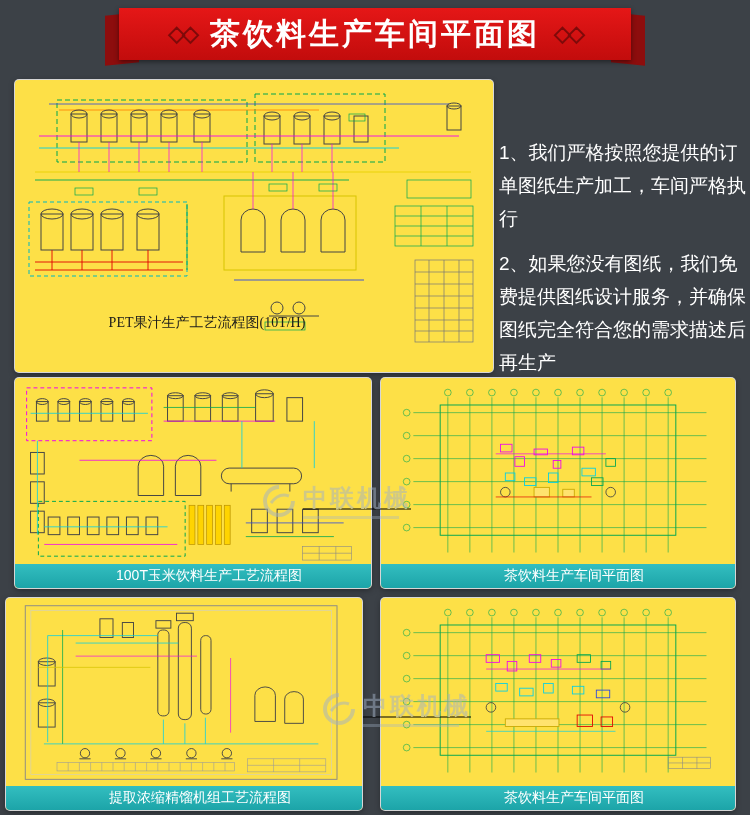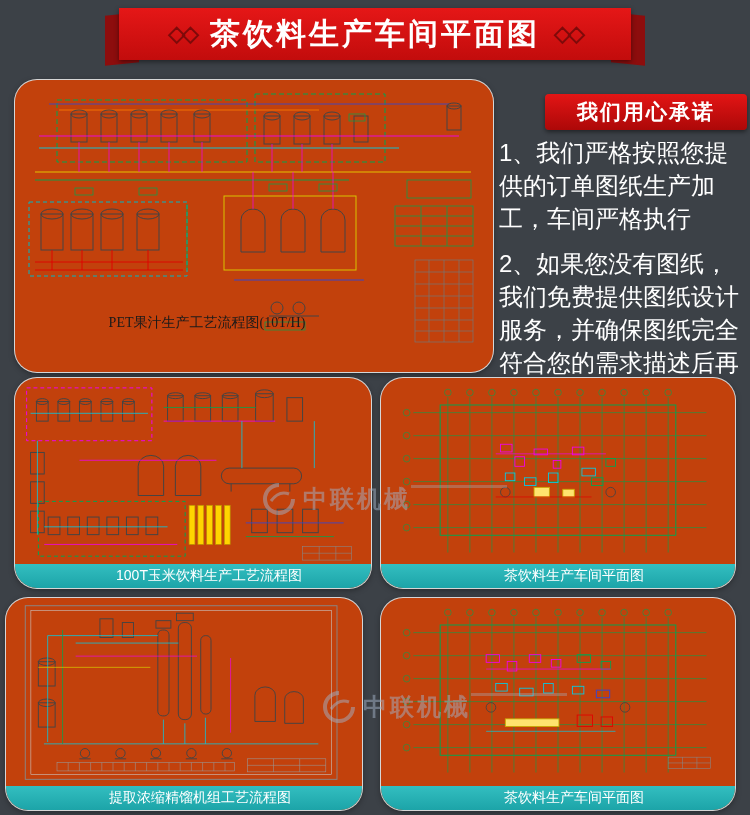--- a/index.html
+++ b/index.html
@@ -13,21 +13,21 @@
   .banner-end.left  { left:2px;  transform:skewY(-6deg); }
   .banner-end.right { right:2px; transform:skewY(6deg); }
   .banner-body { position:absolute; left:16px; right:16px; top:0; bottom:0;
                  background:linear-gradient(180deg,#e51717,#c20c0c);
                  box-shadow:0 2px 5px rgba(0,0,0,.45); }
   .banner-text { position:absolute; inset:0; display:flex; align-items:center; justify-content:center;
                  gap:14px; color:#fff; font-size:30px; font-weight:bold; letter-spacing:3px; }
   .ornament { color:#7e0a0a; font-size:22px; font-weight:bold; letter-spacing:-3px; }
 
   
-  .card { position:absolute; background:#c2410c; border-radius:22px;
+  .card { position:absolute; background:#fde047; border-radius:4px;
           box-shadow:0 0 0 1px #d6d6d6, 0 2px 6px rgba(0,0,0,.4); overflow:hidden; }
   .card svg { position:absolute; left:4px; top:4px; }
   #card-main    { left:15px;  top:80px;  width:478px; height:292px; }
   #card-corn    { left:15px;  top:378px; width:356px; height:210px; }
   #card-tea1    { left:381px; top:378px; width:354px; height:210px; }
   #card-extract { left:6px;  top:598px; width:356px; height:212px; }
   #card-tea2    { left:381px; top:598px; width:354px; height:212px; }
   #card-main svg { width:470px; height:268px; }
   .thumb svg { width:346px; height:182px; }
   .main-caption { position:absolute; left:12px; bottom:40px; width:360px; text-align:center;
@@ -36,27 +36,27 @@
                  background:linear-gradient(180deg,#33bec0,#1ca4a8);
                  color:#fff; font-size:14px; display:flex; align-items:center; justify-content:center;padding-left:32px; }
 
   
   .promise-badge { position:absolute; left:545px; top:94px; width:202px; height:36px;
                    background:linear-gradient(180deg,#e31515,#ac0808); border-radius:4px;
                    color:#fff; font-size:21px; font-weight:bold; letter-spacing:2px;
                    display:flex; align-items:center; justify-content:center;
                    box-shadow:0 2px 4px rgba(0,0,0,.45); }
   .promise-text { position:absolute; left:499px; top:136px; width:250px;
-                  color:#fff; font-size:24px; line-height:33px; }
+                  color:#fff; font-size:19px; line-height:33px; }
   .promise-text p + p { margin-top:12px; }
 
   
   .watermark { position:absolute; display:flex; align-items:center; gap:7px;
                opacity:.5; pointer-events:none; z-index:6; }
-  .wm-col { display:flex; align-items:flex-start; }
+  .wm-col { display:flex; flex-direction:column; align-items:flex-start;text-decoration:underline; }
   .wm-text { color:#a3b2c6; font-size:24px; font-weight:bold; letter-spacing:3px; }
   .wm-sub { width:96px; height:3px; background:#a3b2c6; opacity:.7; margin-top:2px; }
 </style>
 </head>
 <body>
 
 <div class="stage">
 
   <div class="banner">
     <div class="banner-end left"></div>
@@ -139,21 +139,20 @@
           <rect x="330" y="30" width="16" height="7"></rect>
       </g>
       <g stroke="#777" stroke-width=".7">
         <rect x="396" y="176" width="58" height="82"></rect>
         <path d="M396,188 H454 M396,200 H454 M396,212 H454 M396,224 H454 M396,236 H454 M396,247 H454 M410,176 V258 M425,176 V258 M440,176 V258"></path>
       </g>
     </svg>
     <div class="main-caption">PET果汁生产工艺流程图(10T/H)</div>
   </div>
 
-  <div class="promise-badge">我们用心承诺</div>
   <div class="promise-text">
     <p>1、我们严格按照您提供的订单图纸生产加工，车间严格执行</p>
     <p>2、如果您没有图纸，我们免费提供图纸设计服务，并确保图纸完全符合您的需求描述后再生产</p>
   </div>
 
   <div class="card thumb" id="card-corn">
     <svg viewBox="0 0 350 186" fill="none">
       <rect x="6" y="6" width="128" height="54" stroke="#f000f0" stroke-dasharray="4 3"></rect>
       <g stroke="#444">
         <rect x="16" y="20" width="12" height="20"></rect>

